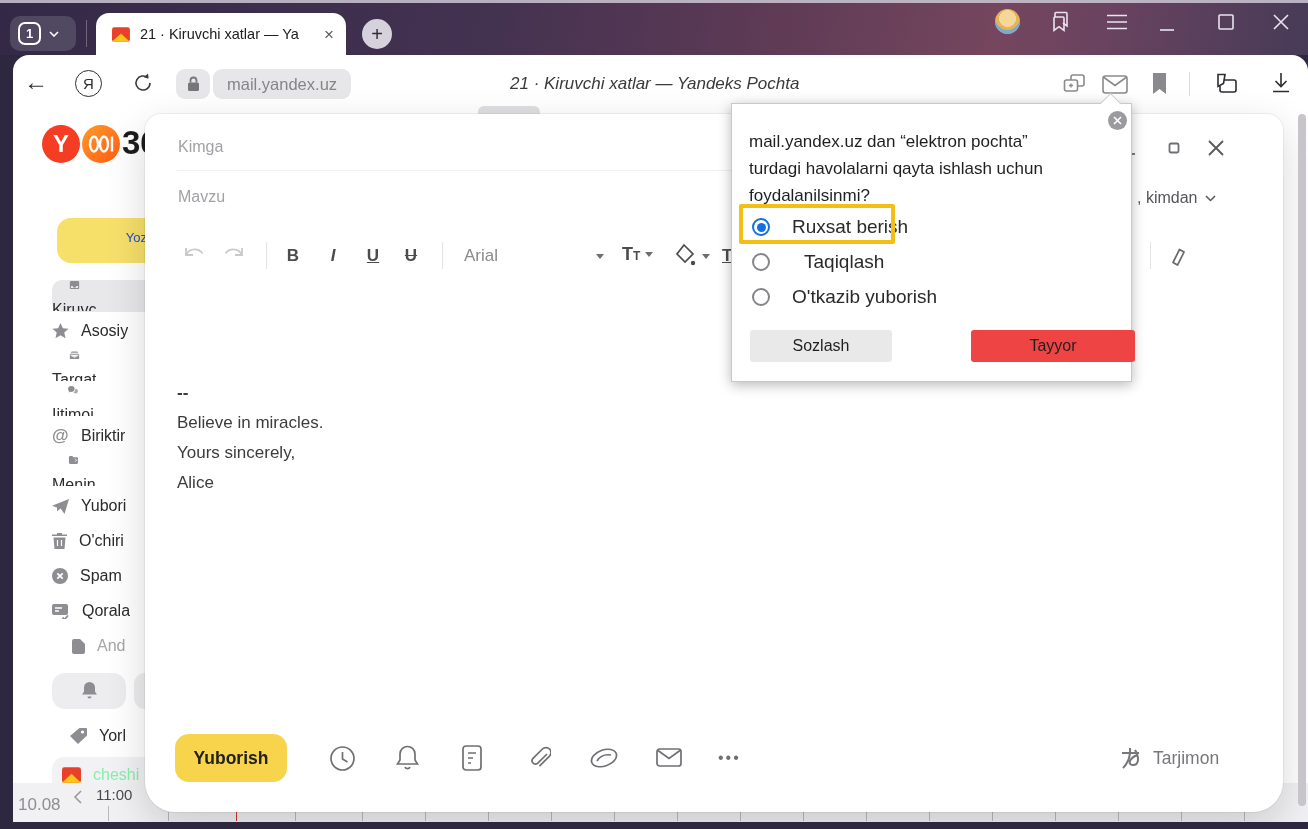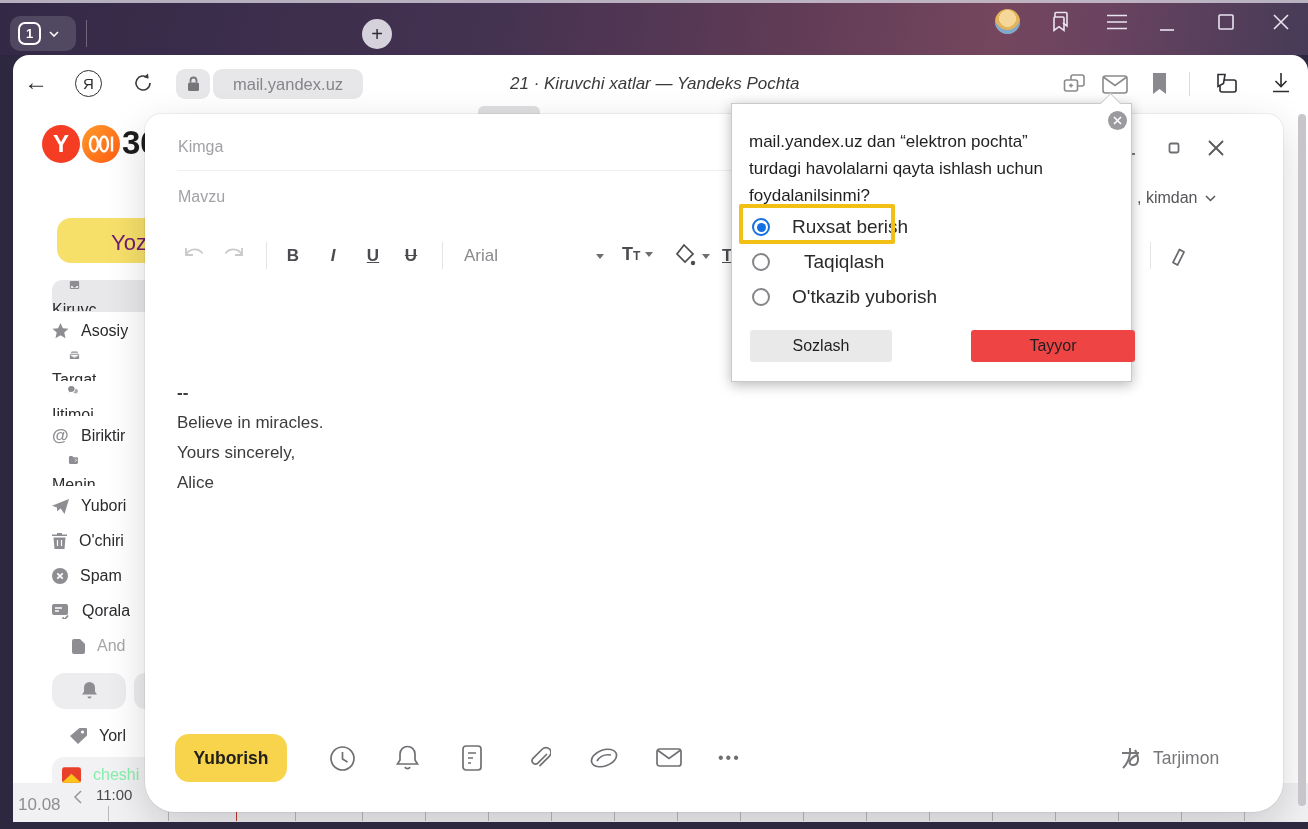--- a/index.html
+++ b/index.html
@@ -24,21 +24,21 @@
     background:rgba(235,232,240,.88); color:#2c2c34; font-size:20px; display:flex; align-items:center; justify-content:center; }
   .avatar { left:995px; top:9px; width:25px; height:25px; border-radius:50%;
     background:radial-gradient(circle at 50% 38%, #f6d79a 0 42%, #e4b45a 43% 62%, #caa04e 63% 100%);
     box-shadow:inset 0 -4px 0 #7fa8cf; }
   .win-ic { stroke:#e9e4ef; stroke-width:1.6; fill:none; }
 
   
   .chrome-panel { left:13px; top:55px; width:1295px; height:767px; background:#fff; border-radius:16px 16px 0 0; }
   .tool-ic { stroke:#3a3a3e; stroke-width:1.6; fill:none; }
   .pill { background:#e7e7e9; border-radius:9px; height:30px; display:flex; align-items:center; justify-content:center; }
-  .url-text { color:#85858a; font-size:16.5px; padding:0 20px; }
+  .url-text { color:#85858a; font-size:16.5px; padding:0 14px; }
   .page-title { color:#3a3a3c; font-size:17px;font-style:italic; }
   .tb-divider { width:1px; height:24px; background:#dcdcde; }
 
   
   .logo-circle { border-radius:50%; display:flex; align-items:center; justify-content:center; }
   .side-item { position:absolute; left:52px; height:30px; display:flex; align-items:center; gap:12px;
     color:#2b2b2e; font-size:16px; white-space:nowrap; }
   .side-item .lbl { overflow:hidden; }
   .side-ic { fill:#8e8e92; }
   .bold { font-weight:400;flex-direction:column; }
@@ -86,20 +86,28 @@
   <div class="abs titlebar-topline"></div>
 
   <div class="abs tabcount-pill">
     <div class="tabcount-box">1</div>
     <svg width="10" height="6" viewBox="0 0 10 6">
         <path d="M1 1l4 4 4-4" stroke="#fff" stroke-width="1.6" fill="none"></path>
       </svg>
   </div>
   <div class="abs" style="left:86px;top:20px;width:1px;height:27px;background:rgba(255,255,255,.28)"></div>
 
+  <div class="abs tab">
+    <svg width="18" height="15" viewBox="0 0 16 13">
+      <rect x="0" y="0" width="16" height="13" rx="2" fill="#e8402a"></rect>
+      <path d="M0 13 L8 5.5 L16 13 Z" fill="#fcc419"></path>
+    </svg>
+    <div class="tab-title">21 · Kiruvchi xatlar — Ya</div>
+    <div class="tab-close">×</div>
+  </div>
 
   <div class="abs newtab-btn">+</div>
 
   <div class="abs avatar"></div>
   <svg class="abs" style="left:1050px;top:11px" width="24" height="22" viewBox="0 0 24 22">
     <path class="win-ic" d="M5 6 V2.5 a1 1 0 0 1 1-1 h10 a1 1 0 0 1 1 1 V15 l-4-3"></path>
     <path class="win-ic" d="M5 6 h8 a1 1 0 0 1 1 1 v12.5 l-5-3.8 -5 3.8 V7 a1 1 0 0 1 1-1z"></path>
   </svg>
   <svg class="abs" style="left:1106px;top:14px" width="22" height="16" viewBox="0 0 22 16">
     <path class="win-ic" d="M1 1.5h20M1 8h20M1 14.5h20"></path>
@@ -158,21 +166,21 @@
   <div class="abs logo-circle" style="left:82px;top:125px;width:38px;height:38px;background:linear-gradient(135deg,#ff9a2a,#ff5c12)">
     <svg width="26" height="20" viewBox="0 0 26 20">
       <ellipse cx="6" cy="10" rx="4" ry="7.5" fill="none" stroke="#fff" stroke-width="2.4"></ellipse>
       <ellipse cx="16" cy="10" rx="4" ry="7.5" fill="none" stroke="#fff" stroke-width="2.4"></ellipse>
       <path d="M24 2.5 v15" stroke="#fff" stroke-width="2.4"></path>
     </svg>
   </div>
   <div class="abs" style="left:122px;top:124px;width:23px;overflow:hidden;font-size:33px;font-weight:700;color:#1c1c1e">360</div>
 
   <div class="abs" style="left:57px;top:218px;width:100px;height:45px;background:#f7e06a;border-radius:14px 0 0 14px">
-    <span style="position:absolute;right:10px;top:12px;font-size:22px;color:#701a75">Yoz</span>
+    <span style="position:absolute;right:10px;top:12px;font-size:13px;color:#1d4ed8">Yoz</span>
   </div>
 
   <div class="abs" style="left:52px;top:280px;width:93px;height:32px;background:#e8e8ea;border-radius:10px 0 0 10px"></div>
 
   <div class="side-item bold" style="top:281px">
     <svg width="17" height="15" viewBox="0 0 17 15">
         <path class="side-ic" d="M2 0h13a2 2 0 0 1 2 2v11a2 2 0 0 1-2 2H2a2 2 0 0 1-2-2V2a2 2 0 0 1 2-2zm0 9v4h13V9h-3.2a3.3 3.3 0 0 1-6.6 0z"></path>
       </svg>
     <span class="lbl">Kiruvc</span>
   </div>

